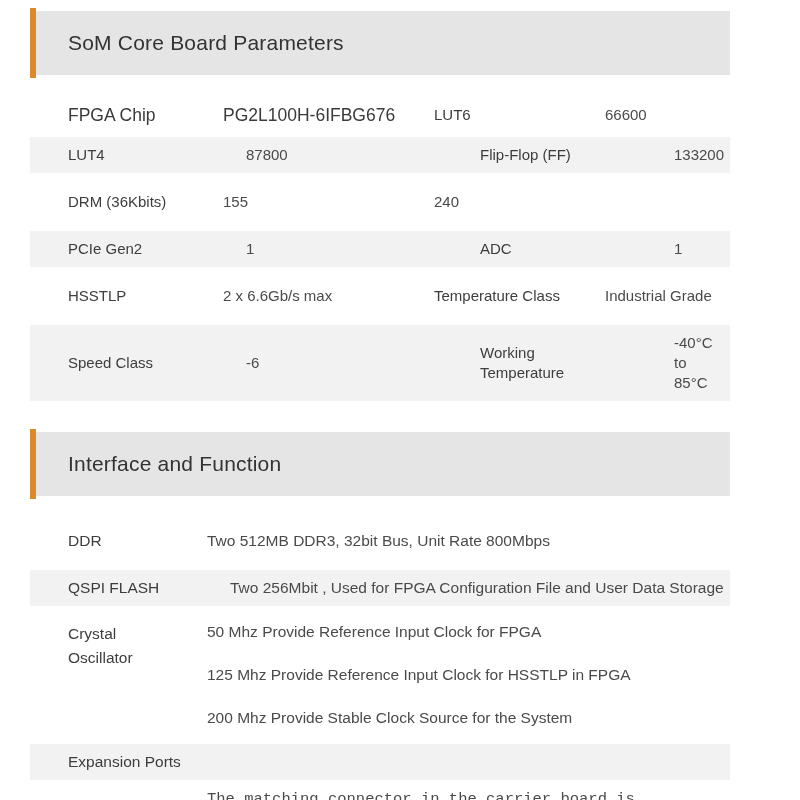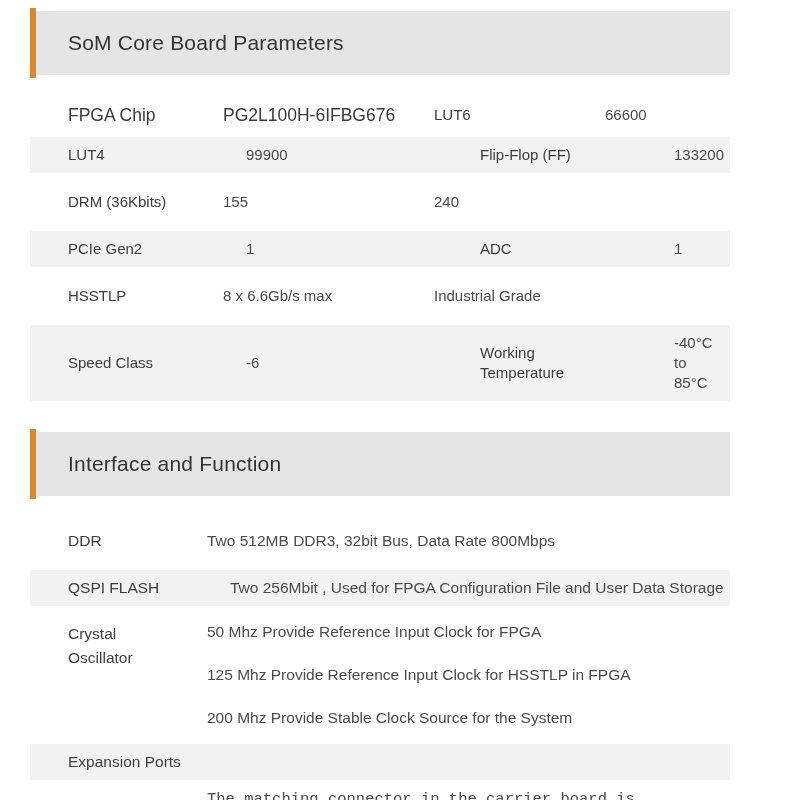--- a/index.html
+++ b/index.html
@@ -106,41 +106,42 @@
 
         <div class="row4 pad-r1">
           <div class="cell-label big">FPGA Chip</div>
           <div class="cell-value big">PG2L100H-6IFBG676</div>
           <div class="cell-label">LUT6</div>
           <div class="cell-value">66600</div>
         </div>
 
         <div class="row4 pad-sm gray">
           <div class="cell-label">LUT4</div>
-          <div class="cell-value">99900</div>
+          <div class="cell-value">87800</div>
           <div class="cell-label">Flip-Flop (FF)</div>
           <div class="cell-value">133200</div>
         </div>
 
         <div class="row4 pad-lg">
           <div class="cell-label">DRM (36Kbits)</div>
           <div class="cell-value">155</div>
           <div class="cell-value">240</div>
         </div>
 
         <div class="row4 pad-sm gray">
           <div class="cell-label">PCIe Gen2</div>
           <div class="cell-value">1</div>
           <div class="cell-label">ADC</div>
           <div class="cell-value">1</div>
         </div>
 
         <div class="row4 pad-lg">
           <div class="cell-label">HSSTLP</div>
-          <div class="cell-value">8 x 6.6Gb/s max</div>
+          <div class="cell-value">2 x 6.6Gb/s max</div>
+          <div class="cell-label">Temperature Class</div>
           <div class="cell-value">Industrial Grade</div>
         </div>
 
         <div class="row4 pad-sm gray">
           <div class="cell-label">Speed Class</div>
           <div class="cell-value">-6</div>
           <div class="cell-label wrap-narrow">Working Temperature</div>
           <div class="cell-value">-40°C to 85°C</div>
         </div>
 
@@ -152,21 +153,21 @@
     <section>
       <header class="section-header">
         <span class="accent"></span>
         <h2>Interface and Function</h2>
       </header>
 
       <div class="if-table">
 
         <div class="row2 pad-lg">
           <div class="cell-label">DDR</div>
-          <div class="cell-value">Two 512MB DDR3, 32bit Bus, Data Rate 800Mbps</div>
+          <div class="cell-value">Two 512MB DDR3, 32bit Bus, Unit Rate 800Mbps</div>
         </div>
 
         <div class="row2 pad-sm gray">
           <div class="cell-label">QSPI FLASH</div>
           <div class="cell-value">Two 256Mbit , Used for FPGA Configuration File and User Data Storage</div>
         </div>
 
         <div class="row2 row-crystal">
           <div class="cell-label">Crystal Oscillator</div>
           <div class="cell-value multi-line">

